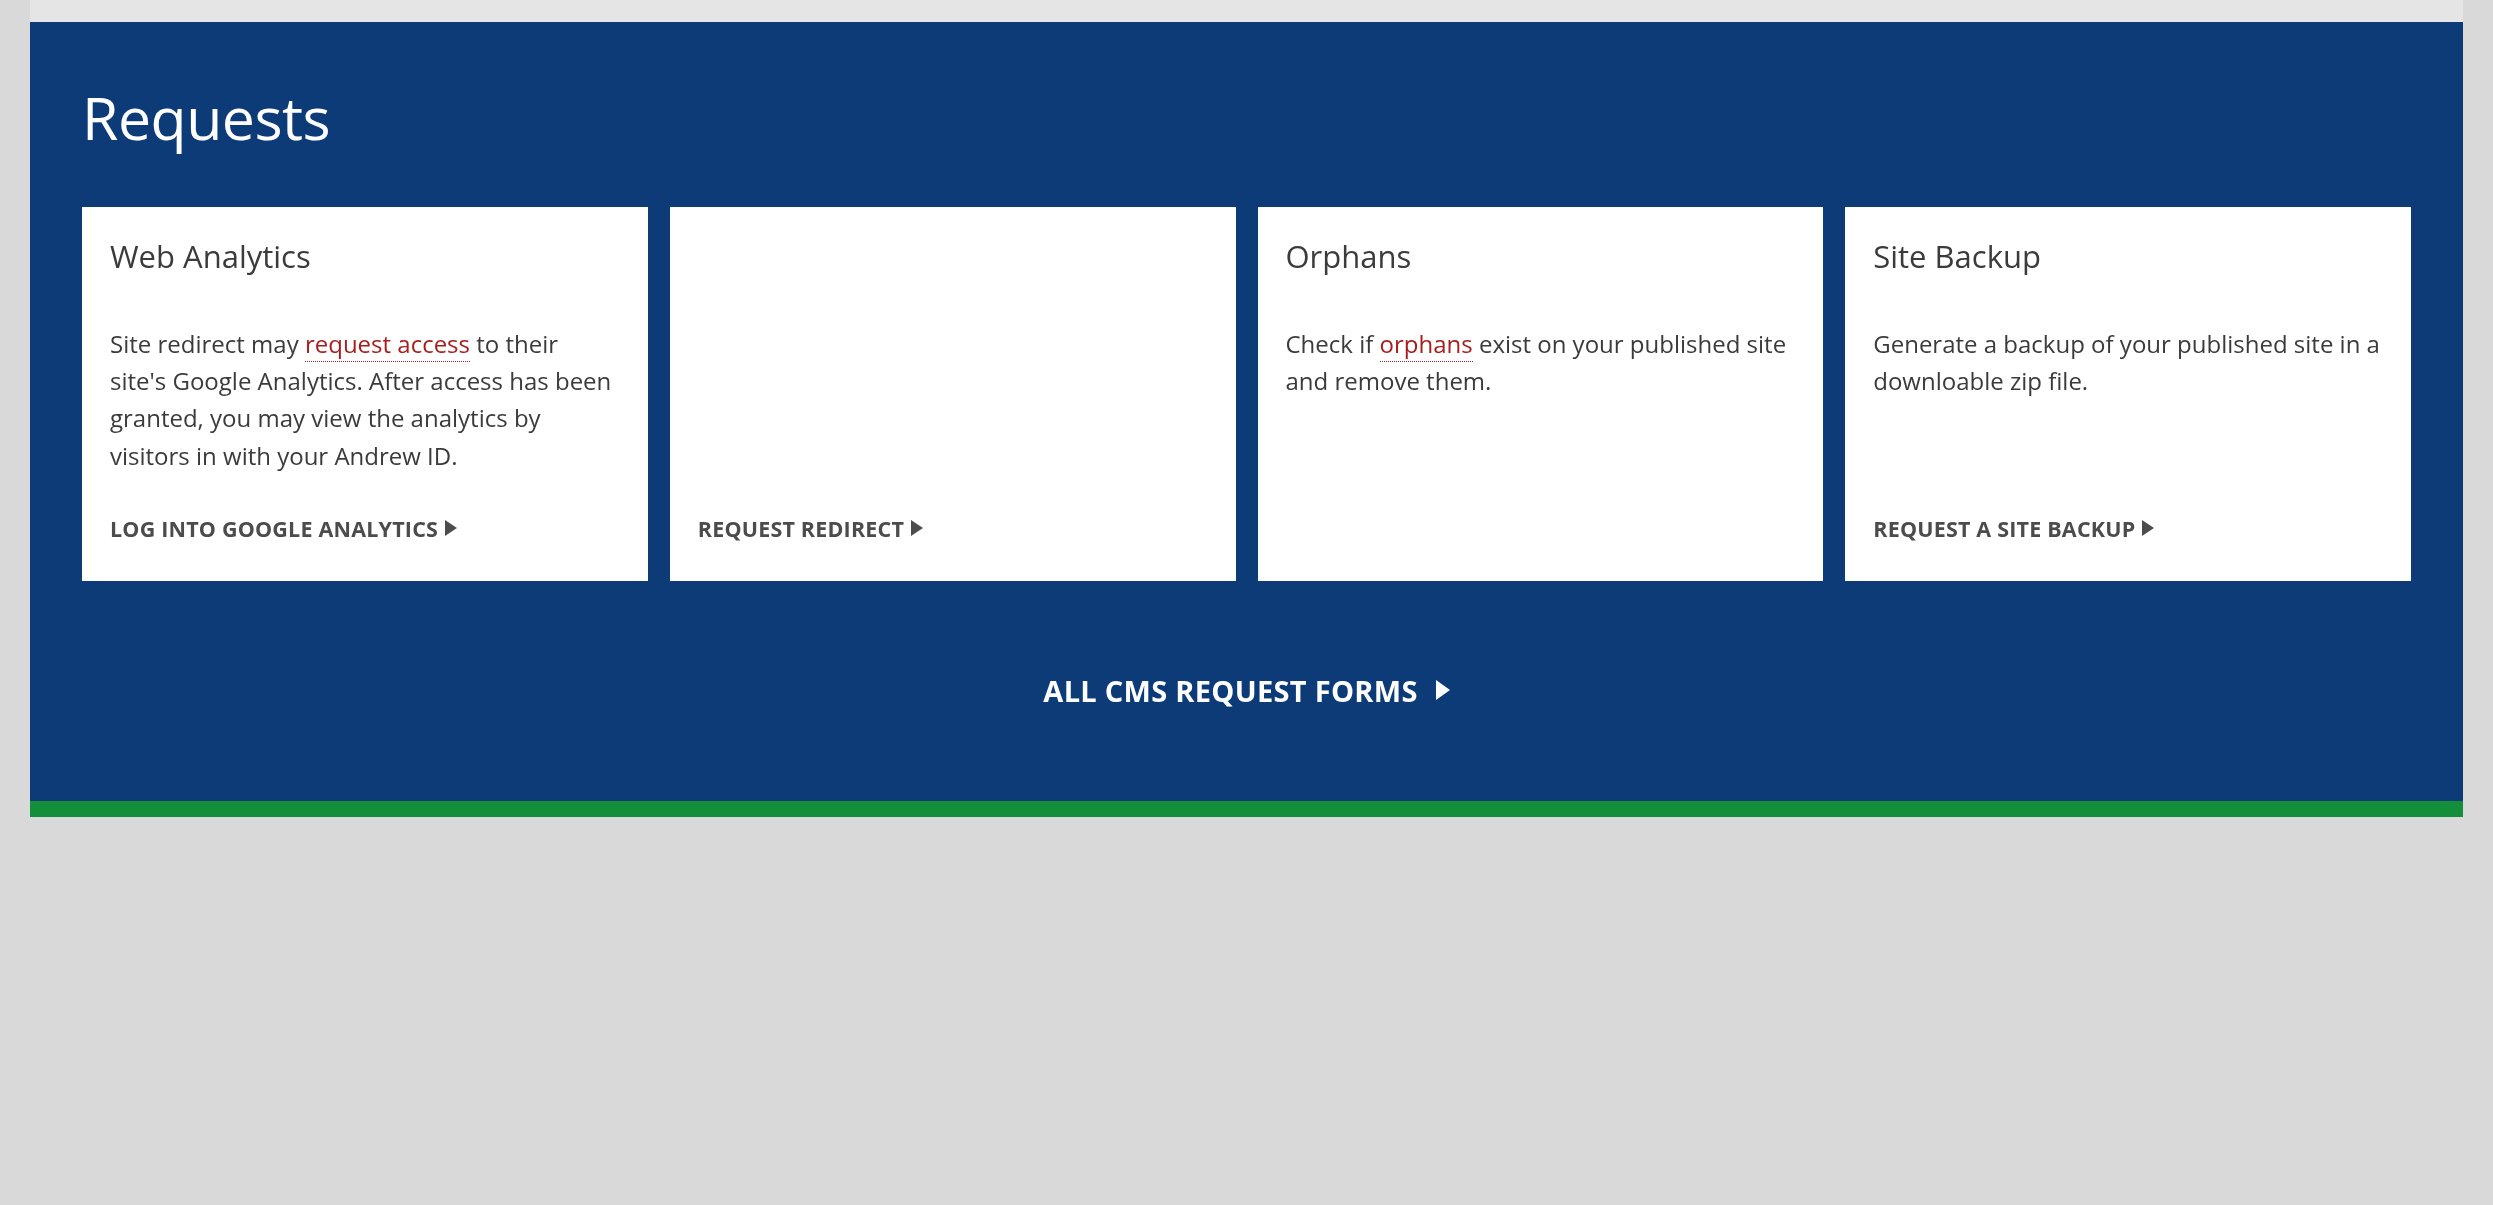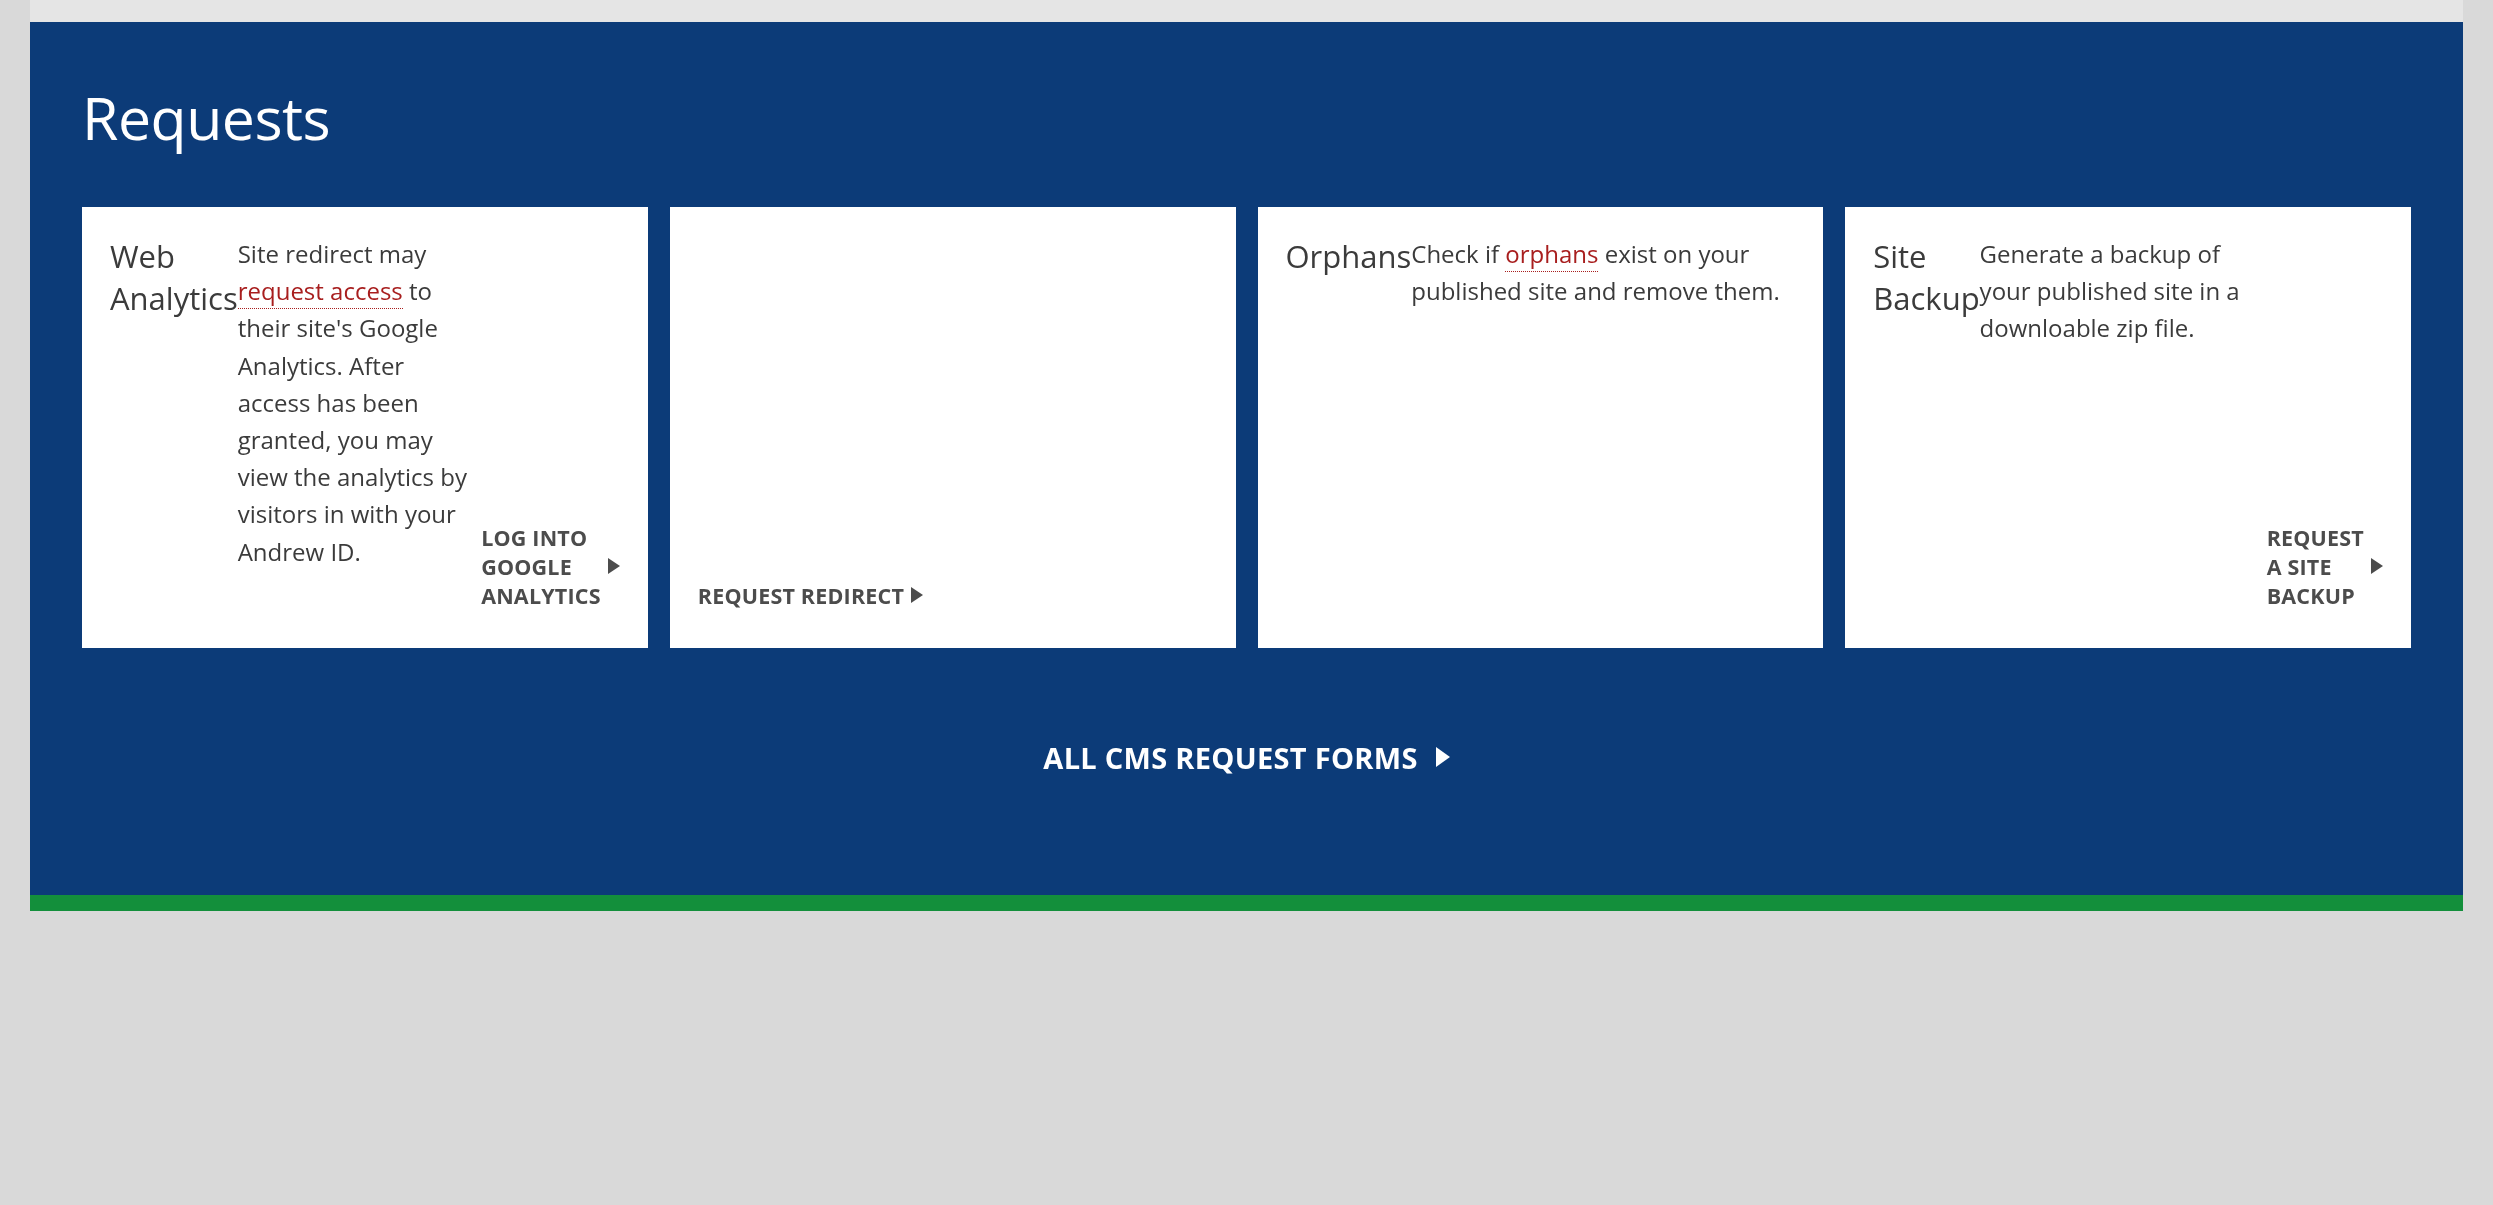--- a/index.html
+++ b/index.html
@@ -7,40 +7,40 @@
       font-family: -apple-system, BlinkMacSystemFont, "Segoe UI", "Open Sans", Helvetica, Arial, sans-serif;
       background: #d9d9d9;
       padding: 0 30px;
     }
     .top-bar {
       height: 22px;
       background: #e5e5e5;
     }
     .main-section {
       background: #0c3b78;
-      padding: 55px 52px 118px 52px;
+      padding: 55px 52px 91px 52px;
       position: relative;
     }
     .section-title {
       color: #ffffff;
       font-size: 59px;
       font-weight: 400;
       margin-bottom: 50px;
       letter-spacing: -0.5px;
     }
     .cards-row {
       display: flex;
       gap: 22px;
     }
     .card {
       background: #ffffff;
       flex: 1;
       padding: 28px 28px 38px 28px;
       display: flex;
-      flex-direction: row;
+      flex-direction: column;
     }
     .card-title {
       color: #3b3b3b;
       font-size: 31px;
       font-weight: 400;
       margin-bottom: 48px;
     }
     .card-body {
       color: #3b3b3b;
       font-size: 24px;

